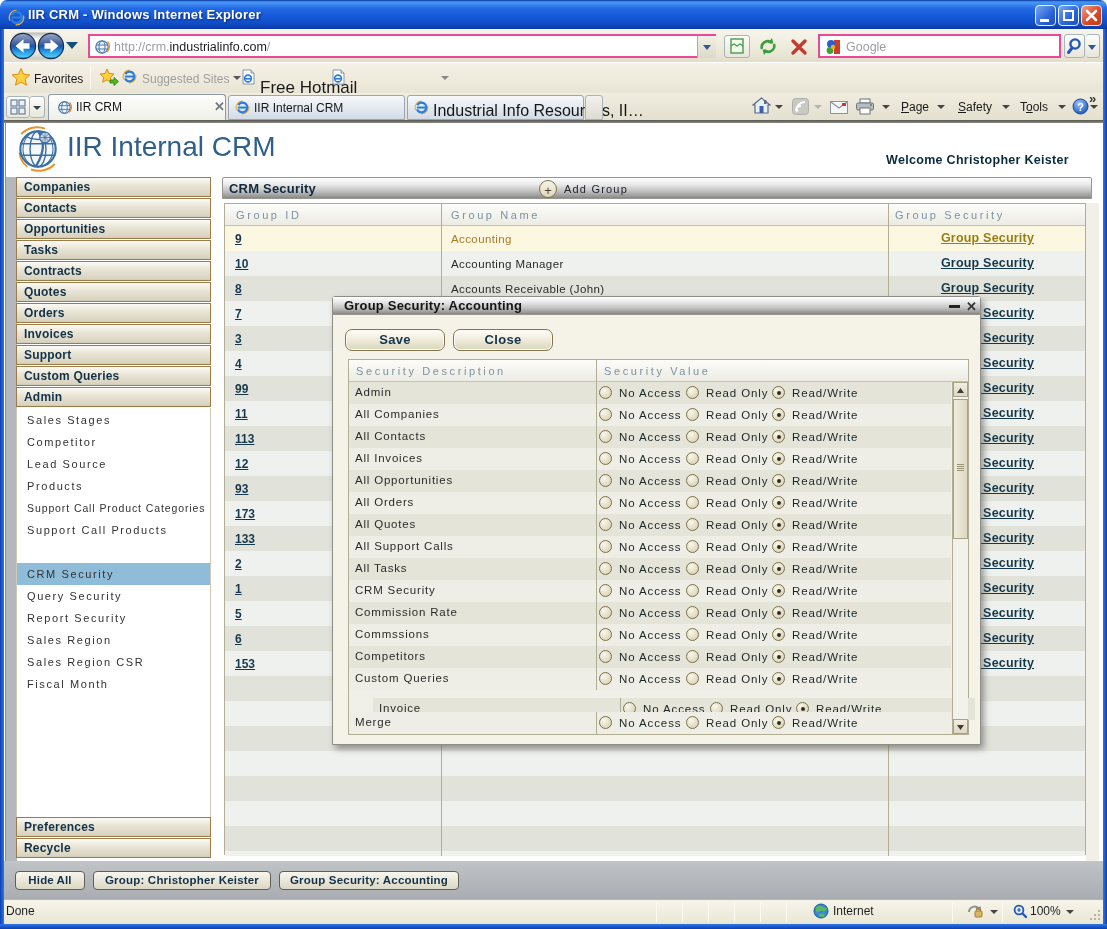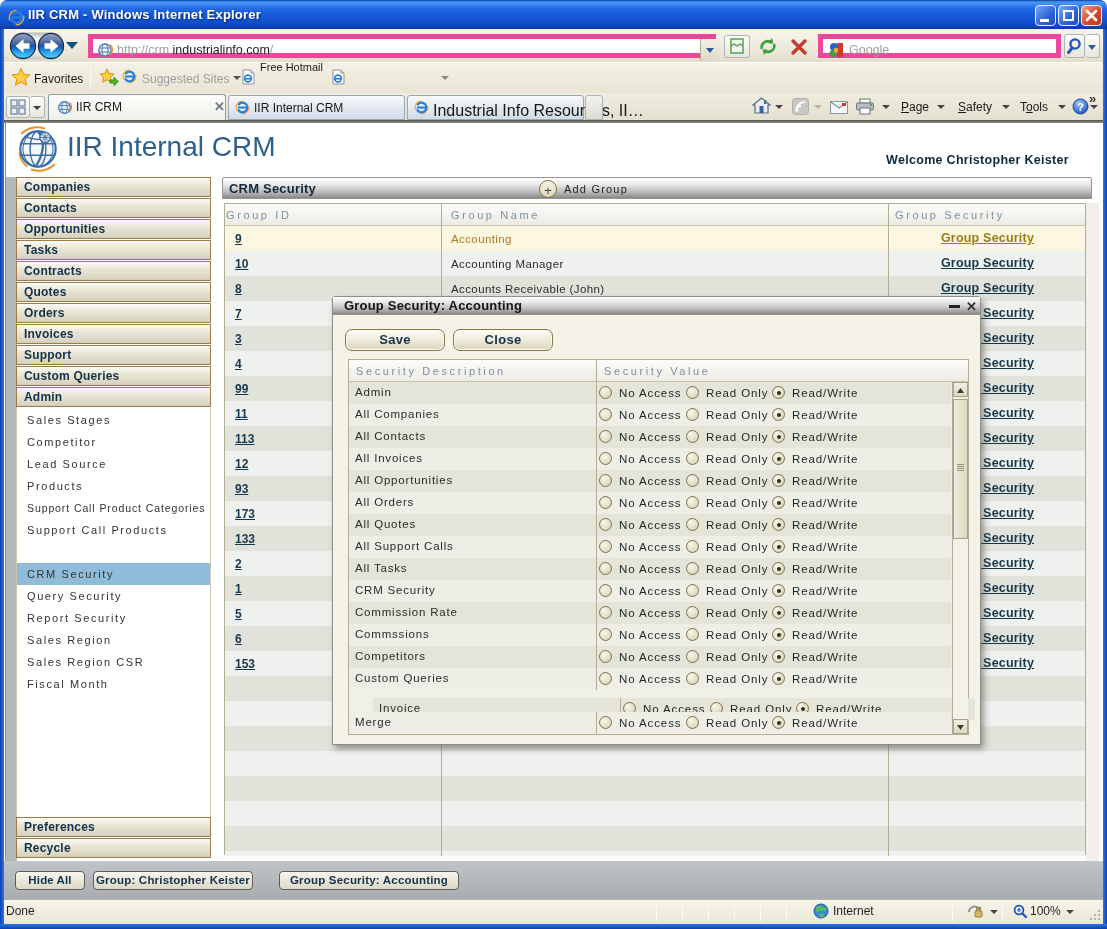--- a/index.html
+++ b/index.html
@@ -11,21 +11,21 @@
 .capbtn{top:5px;width:21px;height:21px;border-radius:4px;border:1px solid #eaf2fc;color:#fff;}
 .sideL{left:0;top:29px;width:4px;height:895px;background:linear-gradient(90deg,#0c3fb0,#2f77e8);}
 .sideR{left:1103px;top:29px;width:4px;height:895px;background:linear-gradient(90deg,#2f77e8,#0c3fb0);}
 .botB{left:0;top:924px;width:1107px;height:5px;background:linear-gradient(180deg,#2f77e8,#0c3fb0);}
 .toolbar{left:4px;top:29px;width:1099px;height:33px;background:linear-gradient(180deg,#f7f5ec,#ece8d8 70%,#e2ddc9);}
 .favbar{left:4px;top:62px;width:1099px;height:31px;background:linear-gradient(180deg,#f4f1e6,#e9e5d4);border-top:1px solid #fff;}
 .tabbar{left:4px;top:93px;width:1099px;height:27px;background:linear-gradient(180deg,#f0ede0,#e4e0cf);}
 .tabsep{left:4px;top:120px;width:1099px;height:3px;background:linear-gradient(180deg,#55554f,#8d8d86);}
 .page{left:4px;top:123px;width:1099px;height:776px;background:#fff;overflow:hidden;}
 .statusbar{left:4px;top:899px;width:1099px;height:25px;background:linear-gradient(180deg,#f7f5ea,#e9e6d4);border-top:1px solid #b9b5a0;}
-.field{background:#fff;border:5px solid #ec4899;}
+.field{background:#fff;border:2px solid #ec4899;}
 .ftext{font-size:12.5px;color:#1c1c1c;}
 .tb-btn{border:1px solid #aab4bc;border-radius:3px;background:linear-gradient(180deg,#fdfdfb,#e8e6da);}
 .tabtxt{font-size:12px;color:#161616;white-space:nowrap;}
 .cmdtxt{font-size:12px;color:#1a1a1a;}
 .gray{color:#9e9e9e !important;}
 
 .logotxt{left:67px;top:131px;font-size:28px;color:#2f608c;letter-spacing:0px;}
 .welcome{left:0px;top:153px;width:1069px;text-align:right;font-size:12.5px;font-weight:bold;color:#0c2b3f;letter-spacing:0.3px;}
 .sbtn{left:16px;width:195px;height:20px;border:1px solid #9c7c48;background:linear-gradient(180deg,#fbfaf4,#e8e4d4 45%,#d9d4c0 92%,#cfcab4);
  font-size:12px;font-weight:bold;color:#13324a;line-height:19px;padding-left:7px;letter-spacing:0.2px;}
@@ -179,21 +179,21 @@
         <rect x="3.8" y="8.7" width="12.4" height="2.7" fill="#2a7de0"></rect>
       </svg></div>
 <div class="abs cmdtxt gray" style="left:142px;top:72px;font-size:12px;">Suggested Sites</div>
 <div class="abs" style="left:233px;top:76px;width:0;height:0;border-left:4px solid transparent;border-right:4px solid transparent;border-top:4px solid #555;"></div>
 <div class="abs" style="left:241px;top:69px;"><svg width="15" height="16" viewBox="0 0 15 16">
         <path d="M2 1 H10 L13 4 V15 H2 Z" fill="#fff" stroke="#8a949e" stroke-width="1"></path>
         <path d="M10 1 V4 H13" fill="#d8e0e8" stroke="#8a949e" stroke-width="1"></path>
         <circle cx="7" cy="9.5" r="3.4" fill="none" stroke="#2a7de0" stroke-width="1.6"></circle>
         <rect x="4" y="9" width="6.5" height="1.6" fill="#2a7de0"></rect>
       </svg></div>
-<div class="abs cmdtxt" style="left:260px;top:61px;font-size:11px;">Free Hotmail</div>
+<div class="abs cmdtxt" style="left:260px;top:78px;font-size:17px;">Free Hotmail</div>
 <div class="abs" style="left:331px;top:69px;"><svg width="15" height="16" viewBox="0 0 15 16">
         <path d="M2 1 H10 L13 4 V15 H2 Z" fill="#fff" stroke="#8a949e" stroke-width="1"></path>
         <path d="M10 1 V4 H13" fill="#d8e0e8" stroke="#8a949e" stroke-width="1"></path>
         <circle cx="7" cy="9.5" r="3.4" fill="none" stroke="#2a7de0" stroke-width="1.6"></circle>
         <rect x="4" y="9" width="6.5" height="1.6" fill="#2a7de0"></rect>
       </svg></div>
 <div class="abs cmdtxt gray" style="left:350px;top:72px;font-size:12px;margin-top:48px;">Web Slice Gallery</div>
 <div class="abs" style="left:441px;top:76px;width:0;height:0;border-left:4px solid transparent;border-right:4px solid transparent;border-top:4px solid #888;"></div>
 
 <div class="abs tabbar"></div>
@@ -331,21 +331,21 @@
 
 <div class="abs hdrbar mainhdr">
  <div class="abs mh-title">CRM Security</div>
  <div class="abs" style="left:316px;top:2px;width:18px;height:18px;border-radius:50%;border:1px solid #84744a;background:linear-gradient(180deg,#f8f5e8,#ddd6bc);">
    <div class="abs" style="left:4.2px;top:1.5px;font-size:13px;color:#4a4434;">+</div>
       </div>
  <div class="abs" style="left:341px;top:5px;font-size:11px;letter-spacing:1.2px;color:#20262c;">Add Group</div>
 </div>
 <div class="abs tbl" style="height:652px;">
 <div class="abs thead" style="left:0;top:0;width:860px;">
-        <div class="abs lsp" style="left:1px;top:5px;">Group ID</div>
+        <div class="abs lsp" style="left:11px;top:5px;">Group ID</div>
         <div class="abs lsp" style="left:226px;top:5px;">Group Name</div>
         <div class="abs lsp" style="left:670px;top:5px;">Group Security</div>
       </div>
 <div class="abs row rc" style="top:22px;">
         <div class="abs gid">9</div>
         <div class="abs gname" style="color:#ad7a28;">Accounting</div>
         <div class="abs glink" style="color:#9a7d14;">Group Security</div>
       </div>
 <div class="abs row rl" style="top:47px;">
         <div class="abs gid">10</div>
@@ -643,21 +643,21 @@
     <div class="abs" style="left:3px;top:64px;width:7px;height:1px;background:#9a9478;box-shadow:0 2px 0 #9a9478,0 4px 0 #9a9478,0 6px 0 #9a9478;"></div>
         </div>
   <div class="abs sbbtn" style="top:359px;"><svg width="13" height="13" viewBox="0 0 13 13">
             <path d="M6.5 9 L10 4 H3 Z" fill="#3c3c30"></path>
           </svg></div>
  </div>
 </div>
 
 <div class="abs taskstrip"></div>
 <div class="abs taskbtn" style="left:15px;top:871px;width:70px;">Hide All</div>
-<div class="abs taskbtn" style="left:93px;top:871px;width:160px;">Group: Christopher Keister</div>
+<div class="abs taskbtn" style="left:93px;top:871px;width:178px;">Group: Christopher Keister</div>
 <div class="abs taskbtn" style="left:279px;top:871px;width:180px;">Group Security: Accounting</div>
 
 <div class="abs statusbar"></div>
 <div class="abs statxt" style="left:6px;top:904px;">Done</div>
 <div class="abs sep" style="left:656px;top:902px;"></div>
 <div class="abs sep" style="left:682px;top:902px;"></div>
 <div class="abs sep" style="left:708px;top:902px;"></div>
 <div class="abs sep" style="left:734px;top:902px;"></div>
 <div class="abs sep" style="left:760px;top:902px;"></div>
 <div class="abs sep" style="left:786px;top:902px;"></div>

